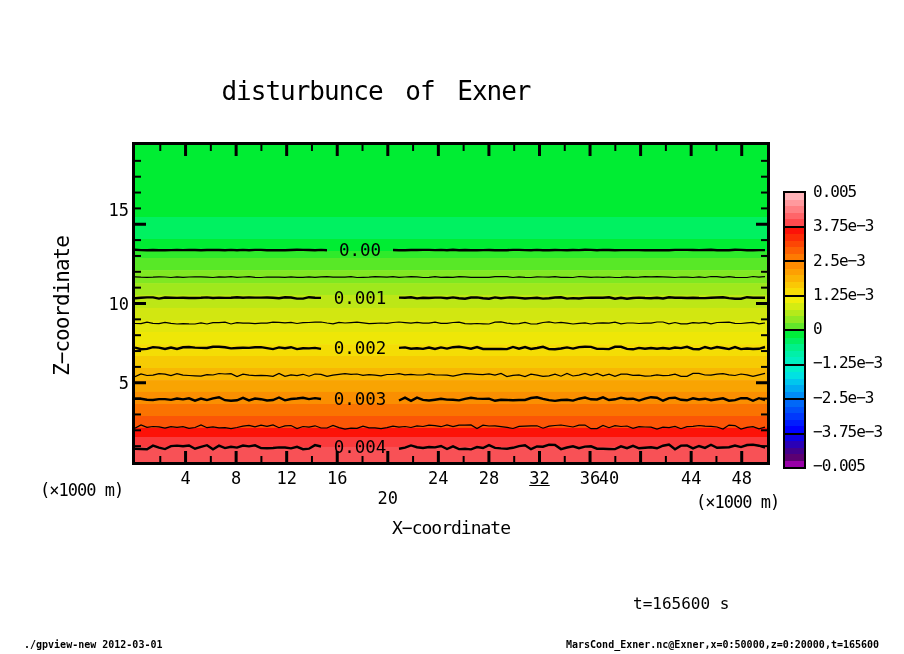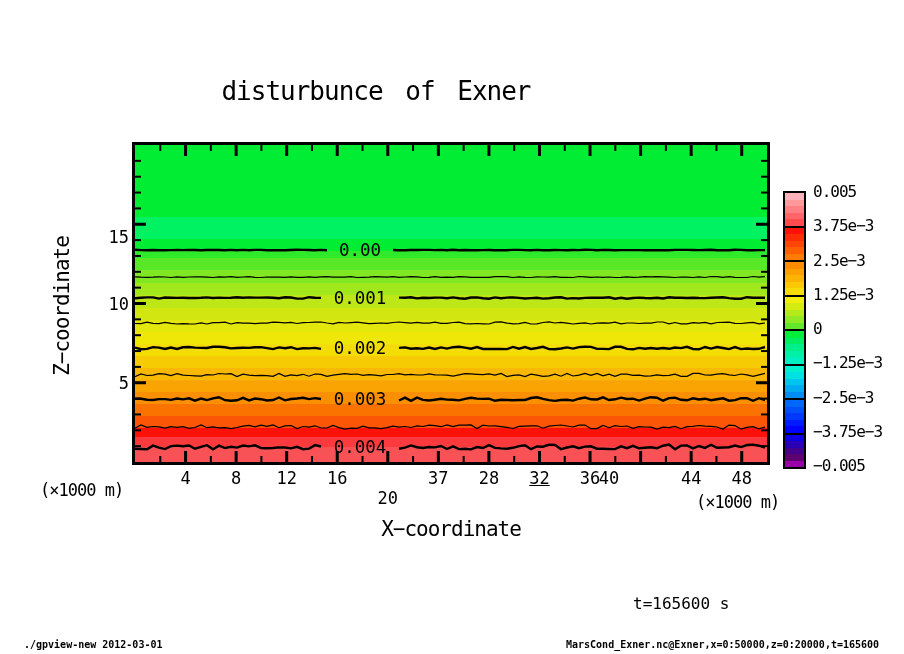--- a/index.html
+++ b/index.html
@@ -14,21 +14,21 @@
   }
   .plot-area{left:135px;top:145px;width:632px;height:317px;}
   .plot-frame{
     left:132px;top:142px;width:638px;height:323px;
     border:3px solid #000;box-sizing:border-box;pointer-events:none;
   }
   .z-axis-title{
     left:-20px;top:294px;width:164px;height:24px;text-align:center;
     font-size:21px;letter-spacing:-1px;transform:rotate(-90deg);
   }
-  .x-axis-title{left:301px;top:517px;width:300px;text-align:center;font-size:21px;letter-spacing:-1px;}
+  .x-axis-title{left:301px;top:517px;width:300px;text-align:center;font-size:18px;letter-spacing:-1px;}
   .ztick{width:32px;text-align:right;font-size:17px;line-height:18px;}
   .xtick{width:44px;text-align:center;font-size:17px;line-height:18px;top:469px;}
   .units-left{left:40px;top:480px;font-size:17px;letter-spacing:-1px;}
   .units-right{left:696px;top:492px;font-size:17px;letter-spacing:-1px;}
   .contour-note{left:272px;top:565px;width:400px;text-align:center;font-size:19px;letter-spacing:-1px;}
   .time-label{left:633px;top:594px;font-size:16px;}
   .footer{top:639px;font-size:10px;font-weight:bold;letter-spacing:0;}
   .footer-left{left:24px;}
   .footer-right{left:566px;}
   .colorbar{
@@ -179,31 +179,31 @@
       </svg>
   </div>
   <div class="abs plot-frame"></div>
 
   <div class="abs z-axis-title">Z−coordinate</div>
   <div class="abs x-axis-title">X−coordinate</div>
   <div class="abs units-left">(×1000 m)</div>
   <div class="abs units-right">(×1000 m)</div>
 
   <div id="ztick-container">
-      <div class="abs ztick" style="left: 97px; top: 228px; text-align: right;">15</div>
+      <div class="abs ztick" style="left: 97px; top: 201px; text-align: right;">15</div>
       <div class="abs ztick" style="left: 97px; top: 294.5px;">10</div>
       <div class="abs ztick" style="left: 97px; top: 373.75px;">5</div>
     </div>
   <div id="xtick-container">
       <div class="abs xtick" style="left: 163.56px;">4</div>
       <div class="abs xtick" style="left: 214.12px;">8</div>
       <div class="abs xtick" style="left: 264.68px;">12</div>
       <div class="abs xtick" style="left: 315.24px;">16</div>
       <div class="abs xtick" style="left: 365.8px; margin-top: 20px;">20</div>
-      <div class="abs xtick" style="left: 416.36px;">37</div>
+      <div class="abs xtick" style="left: 416.36px;">24</div>
       <div class="abs xtick" style="left: 466.92px;">28</div>
       <div class="abs xtick" style="left: 517.48px; text-decoration: underline;">32</div>
       <div class="abs xtick" style="left: 568.04px;">36</div>
       <div class="abs xtick" style="left: 587px;">40</div>
       <div class="abs xtick" style="left: 669.16px;">44</div>
       <div class="abs xtick" style="left: 719.72px;">48</div>
     </div>
 
   <div class="abs colorbar" id="colorbar">
       <div class="cb-block">

